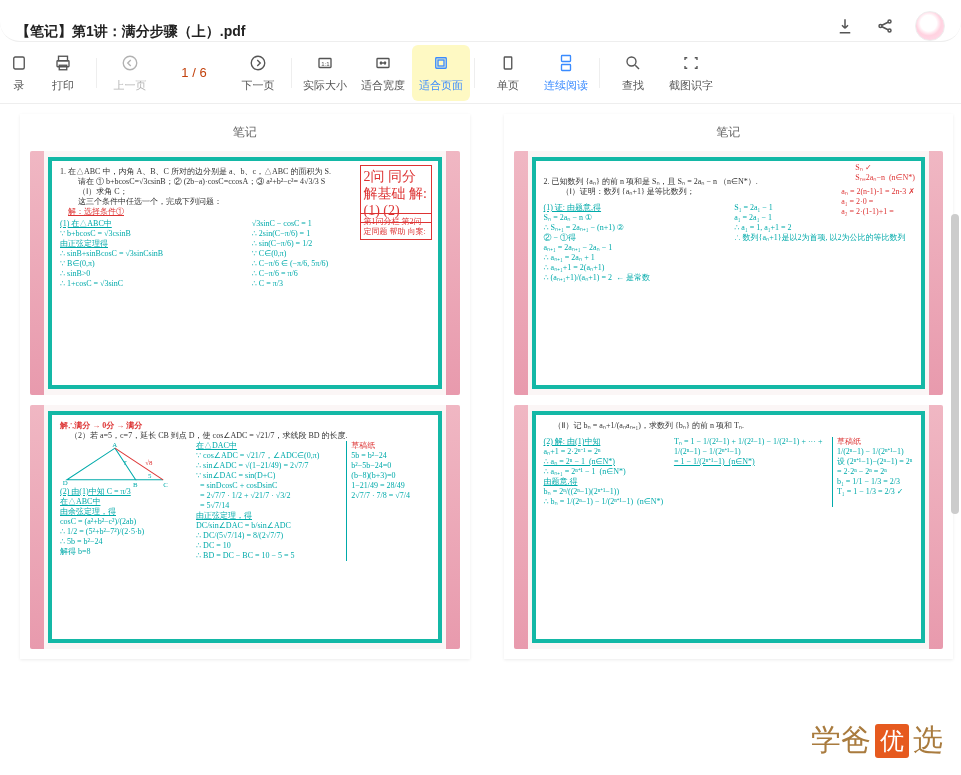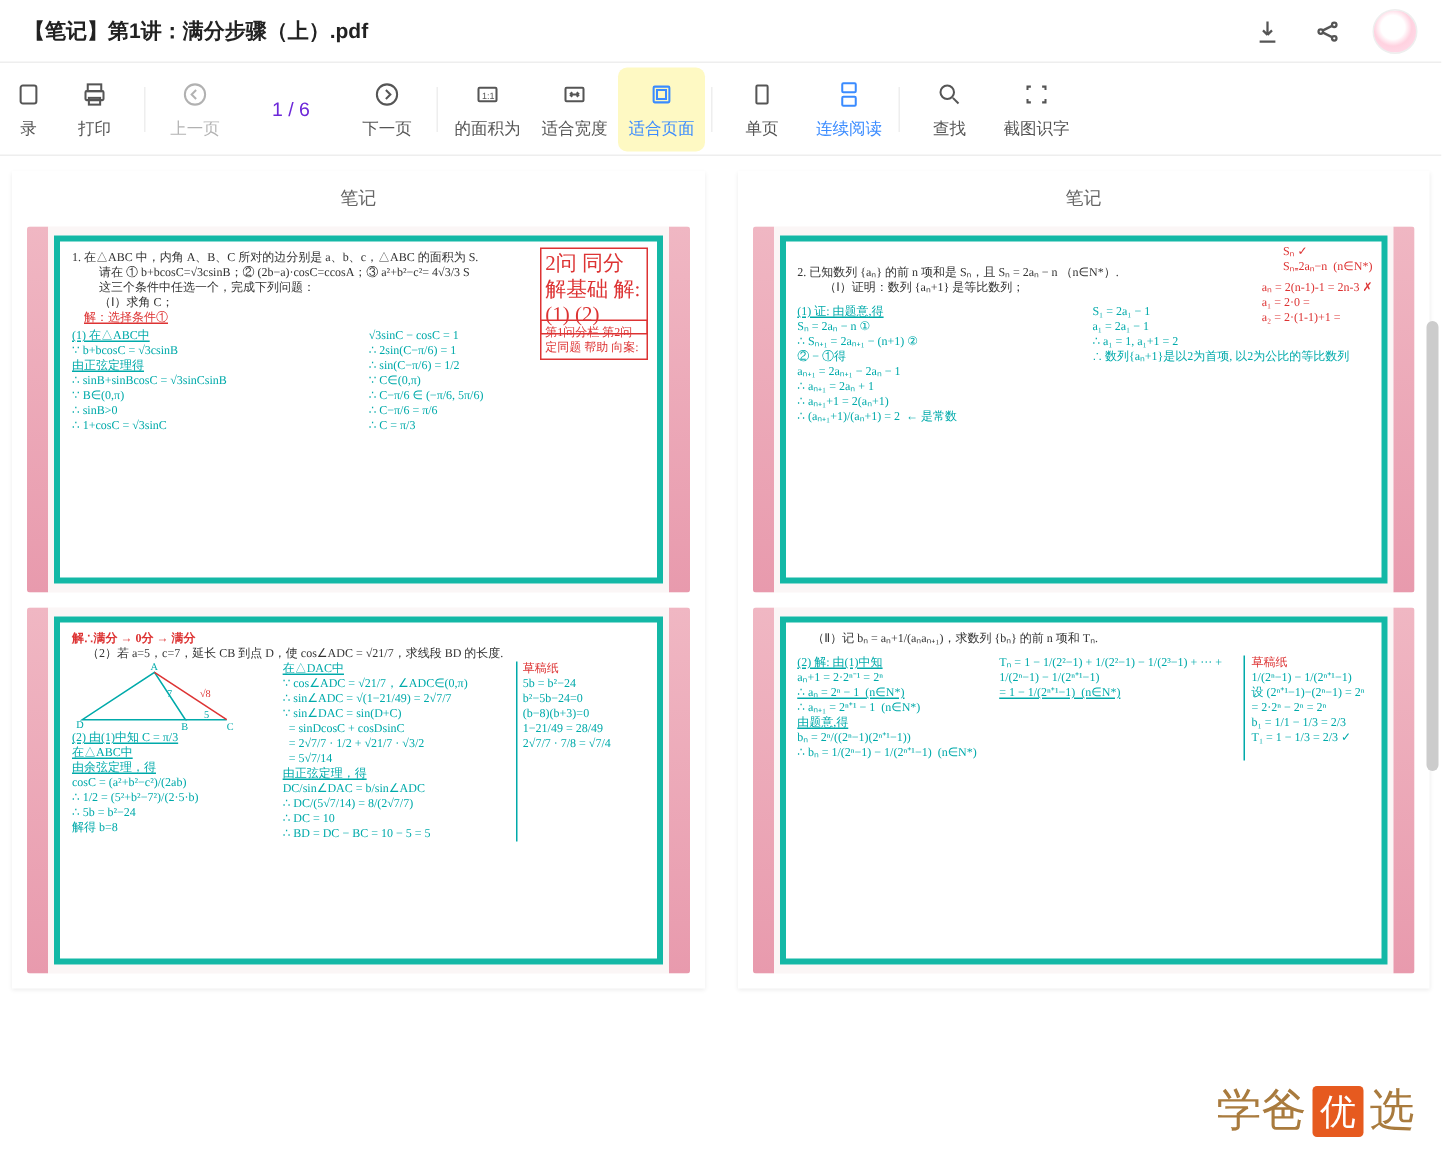--- a/index.html
+++ b/index.html
@@ -1,38 +1,38 @@
 <!DOCTYPE html>
 <html><head>
 <meta charset="utf-8">
 <style>
   * { margin: 0; padding: 0; box-sizing: border-box; }
   body { font-family: "Microsoft YaHei", sans-serif; background: #fff; width: 961px; height: 775px; overflow: hidden; position: relative; }
   
-  .titlebar { height: 42px; display: flex; align-items: center; justify-content: space-between; padding: 0 16px; border-bottom: 1px solid #eee; }
+  .titlebar { height: 42px; display: flex; align-items: flex-end; justify-content: space-between; padding: 0 16px; border-bottom: 1px solid #eee; border-radius: 20px; }
   .titlebar-title { font-size: 14px; font-weight: bold; color: #222; }
   .titlebar-right { display: flex; align-items: center; gap: 20px; }
   .titlebar-icon { width: 20px; height: 20px; display: inline-flex; align-items: center; justify-content: center; }
   .avatar { width: 30px; height: 30px; border-radius: 50%; background: radial-gradient(circle at 45% 40%, #fff 35%, #ffd2e0 55%, #ffe0ee 100%); border: 1px solid #eee; }
   
   .toolbar { height: 62px; display: flex; align-items: center; padding: 0 4px; border-bottom: 1px solid #eee; gap: 0; }
   .tool-item { display: flex; flex-direction: column; align-items: center; justify-content: center; width: 58px; height: 56px; gap: 4px; cursor: pointer; border-radius: 6px; }
   .tool-item.active { background: #fef9c3; }
   .tool-item .ti-icon { width: 22px; height: 22px; display: inline-flex; align-items: center; justify-content: center; color: #555; }
   .tool-item.active .ti-icon { color: #3a8bff; }
   .tool-item .ti-label { font-size: 11px; color: #555; }
   .tool-item.active .ti-label { color: #3a8bff; }
   .tool-item.blue .ti-icon, .tool-item.blue .ti-label { color: #3a8bff; }
-  .page-indicator { width: 70px; font-size: 13px; color: #6d28d9; text-align: center; }
+  .page-indicator { width: 70px; font-size: 13px; color: #c2410c; text-align: center; }
   .sep { width: 1px; height: 30px; background: #eee; margin: 0 4px; }
   .red-dot { position: relative; }
   .red-dot::after { content: ""; position: absolute; top: -2px; right: -4px; width: 6px; height: 6px; border-radius: 50%; background: #ff4040; }
   
   .viewer { position: absolute; top: 104px; bottom: 0; left: 0; right: 0; background: #fff; display: flex; gap: 6px; padding: 10px 0 0 0; }
-  .page-col { flex: 1; display: flex; flex-direction: column; gap: 6px; }
+  .page-col { flex: 1; display: flex; flex-direction: column; gap: 6px; padding-left: 12px; }
   .page-card { background: #fff; box-shadow: 0 1px 3px rgba(0,0,0,0.08); margin: 0 8px; }
   .page-head { text-align: center; font-size: 12px; color: #666; padding: 10px 0 6px; }
   .note-frame { margin: 4px 10px 10px; height: 244px; background: #fbf6f6; position: relative; border-radius: 2px; padding: 8px 10px; overflow: hidden; }
   .note-frame::before, .note-frame::after { content:""; position:absolute; width:14px; height:100%; top:0; background: linear-gradient(180deg,#f0b7c3,#e89aad); }
   .note-frame::before { left:0; }
   .note-frame::after { right:0; }
   .note-inner { position: absolute; left:18px; right:18px; top:6px; bottom:6px; background:#fff; border:4px solid #14b8a6; padding:6px 8px; font-size:8px; color:#333; line-height:1.25; overflow:hidden;font-family:Liberation Serif, serif; }
   .hl-red { color:#d33; }
   .hl-teal { color:#0aa; }
   .mathline { font-size:8px; white-space: pre-wrap; }
@@ -109,21 +109,21 @@
     <span class="ti-label">下一页</span>
   </div>
   <div class="sep"></div>
   <div class="tool-item">
     <span class="ti-icon">
         <svg width="18" height="18" viewBox="0 0 24 24" fill="none" stroke="currentColor" stroke-width="1.8">
           <rect x="4" y="6" width="16" height="12" rx="1"></rect>
           <text x="7" y="16" font-size="8" fill="currentColor" stroke="none">1:1</text>
         </svg>
       </span>
-    <span class="ti-label">的面积为</span>
+    <span class="ti-label">实际大小</span>
   </div>
   <div class="tool-item">
     <span class="ti-icon">
         <svg width="18" height="18" viewBox="0 0 24 24" fill="none" stroke="currentColor" stroke-width="1.8">
           <rect x="4" y="6" width="16" height="12" rx="1"></rect>
           <path d="M8 12h8m-8 0l2-2m-2 2l2 2m6-2l-2-2m2 2l-2 2"></path>
         </svg>
       </span>
     <span class="ti-label">适合宽度</span>
   </div>
@@ -176,22 +176,22 @@
 
 <div class="viewer">
   <div class="page-col">
     <div class="page-card">
       <div class="page-head">笔记</div>
 
       <div class="note-frame">
         <div class="note-inner">
           <div class="mathline"><span>1.</span> <span>在△ABC 中，内角 A、B、C 所对的边分别是 a、b、c，△ABC 的面积为 S.</span></div>
           <div class="mathline" style="padding-left:18px">请在 ① b+bcosC=√3csinB；② (2b−a)·cosC=ccosA；③ a²+b²−c²= 4√3/3 S</div>
+          <div class="mathline" style="padding-left:18px">（Ⅰ）求角 C；</div>
           <div class="mathline" style="padding-left:18px">这三个条件中任选一个，完成下列问题：</div>
-          <div class="mathline" style="padding-left:18px">（Ⅰ）求角 C；</div>
           <div class="mathline hl-red" style="text-decoration:underline; padding-left:8px">解：选择条件①</div>
           <div style="display:flex; gap:14px; margin-top:2px">
             <div style="flex:1">
               <div class="mathline hl-teal" style="text-decoration:underline">(1) 在△ABC中</div>
               <div class="mathline hl-teal">∵ b+bcosC = √3csinB</div>
               <div class="mathline hl-teal" style="text-decoration:underline">由正弦定理得</div>
               <div class="mathline hl-teal">∴ sinB+sinBcosC = √3sinCsinB</div>
               <div class="mathline hl-teal">∵ B∈(0,π)</div>
               <div class="mathline hl-teal">∴ sinB&gt;0</div>
               <div class="mathline hl-teal">∴ 1+cosC = √3sinC</div>

